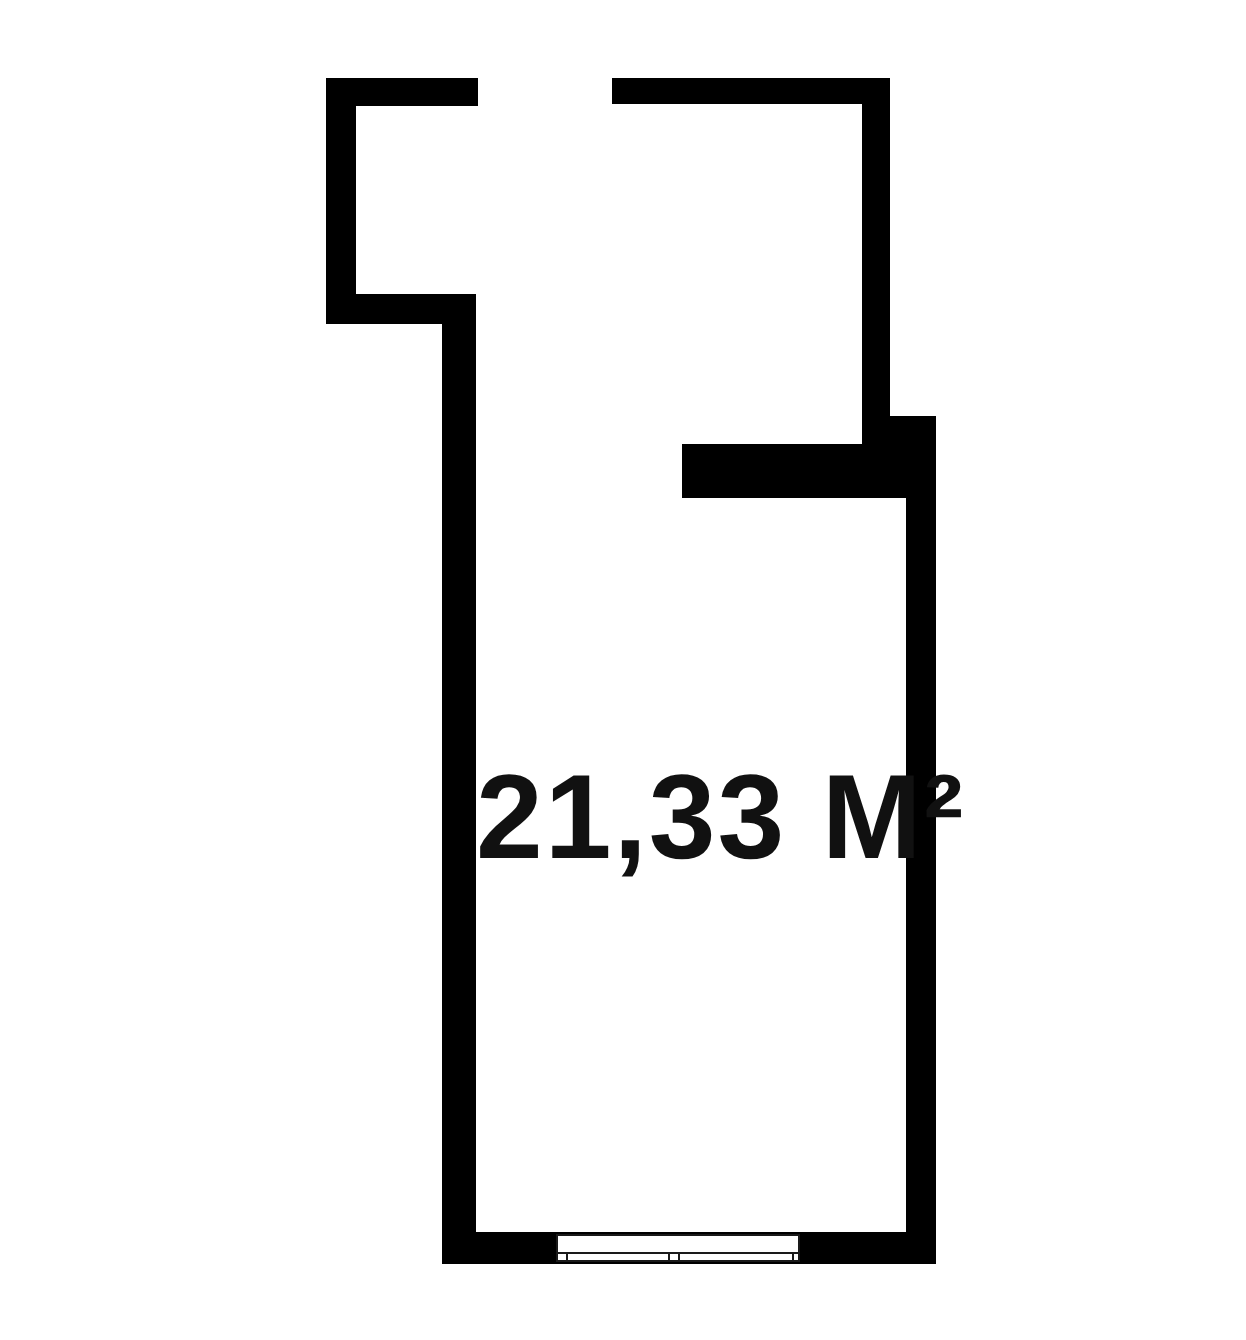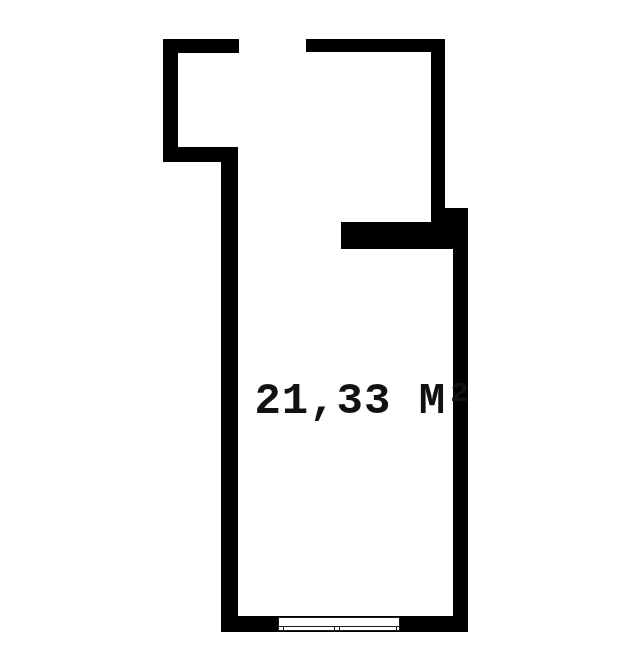--- a/index.html
+++ b/index.html
@@ -40,28 +40,27 @@
     position: absolute;
     width: 1px;
     background: #1a1a1a;
   }
   .area-label {
     position: absolute;
     left: 238px;
     top: 379px;
     width: 220px;
     text-align: center;
-    font-family: Liberation Mono, monospace;
+    font-family: Liberation Sans, sans-serif;
     font-weight: bold;
-    font-size: 44px;
+    font-size: 60px;
     line-height: 1;
     letter-spacing: 1px;
     color: #111111;
     white-space: nowrap;
-    margin-left: 16px;
   }
 </style>
 </head>
 <body>
 
 <div class="canvas">
   <div class="layer">
       <div class="wall" style="left: 163px; top: 39px; width: 76px; height: 14px; background: rgb(0, 0, 0);"></div>
       <div class="wall" style="left: 163px; top: 39px; width: 15px; height: 123px; background: rgb(0, 0, 0);"></div>
       <div class="wall" style="left: 163px; top: 147px; width: 75px; height: 15px; background: rgb(0, 0, 0);"></div>

